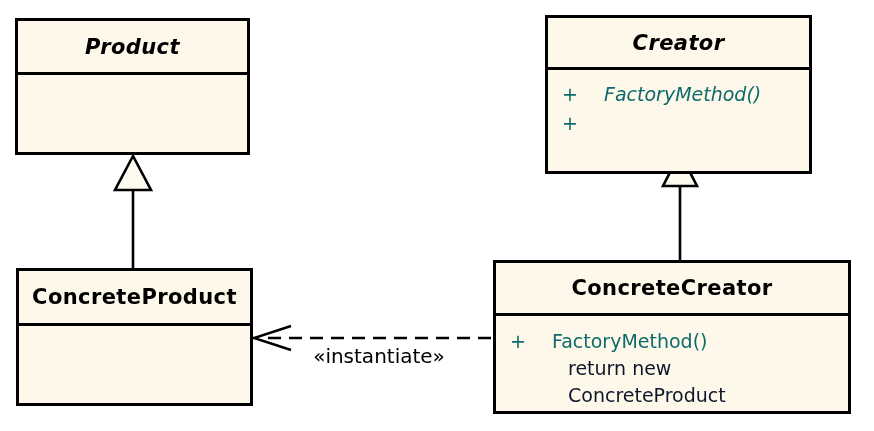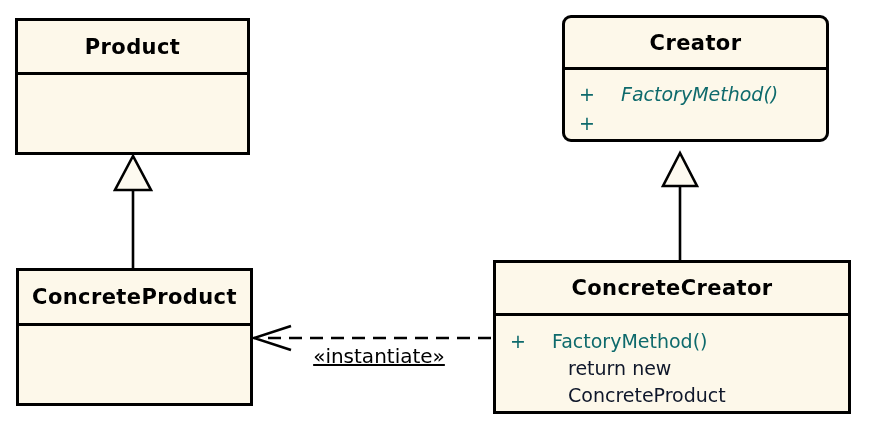--- a/index.html
+++ b/index.html
@@ -35,26 +35,26 @@
     display: flex;
     align-items: center;
     justify-content: center;
     border-bottom: 3px solid #000000;
     font-weight: bold;
     font-size: 21px;
     letter-spacing: 0.4px;
     color: #000000;
     box-sizing: content-box;
   }
-  .abstract .class-title { }
+  .abstract .class-title { font-style: italic; }
 
   .box-product          { left: 15px;  top: 18px;  width: 235px; height: 137px; }
   .box-product .class-title { height: 51px; }
 
-  .box-creator          { left: 562px; top: 15px;  width: 267px; height: 127px; border-radius: 9px; }
+  .box-creator          { left: 545px; top: 15px;  width: 267px; height: 159px; }
   .box-creator .class-title { height: 49px; }
 
   .box-concrete-product { left: 16px;  top: 268px; width: 237px; height: 138px; }
   .box-concrete-product .class-title { height: 52px; }
 
   .box-concrete-creator { left: 493px; top: 260px; width: 358px; height: 154px; }
   .box-concrete-creator .class-title { height: 50px; }
 
   .class-body {
     padding: 10px 4px 0 14px;
@@ -77,21 +77,20 @@
 
   .edge-label {
     position: absolute;
     left: 294px;
     top: 344px;
     width: 170px;
     font-size: 20px;
     color: #000000;
     text-align: center;
     white-space: nowrap;
-    text-decoration: underline;
   }
 </style>
 </head>
 <body>
 
 <div class="stage">
 
   <svg class="connectors" width="874" height="431" viewBox="0 0 874 431" xmlns="http://www.w3.org/2000/svg">
 
     <line class="gen-line" x1="133" y1="189" x2="133" y2="268"></line>

